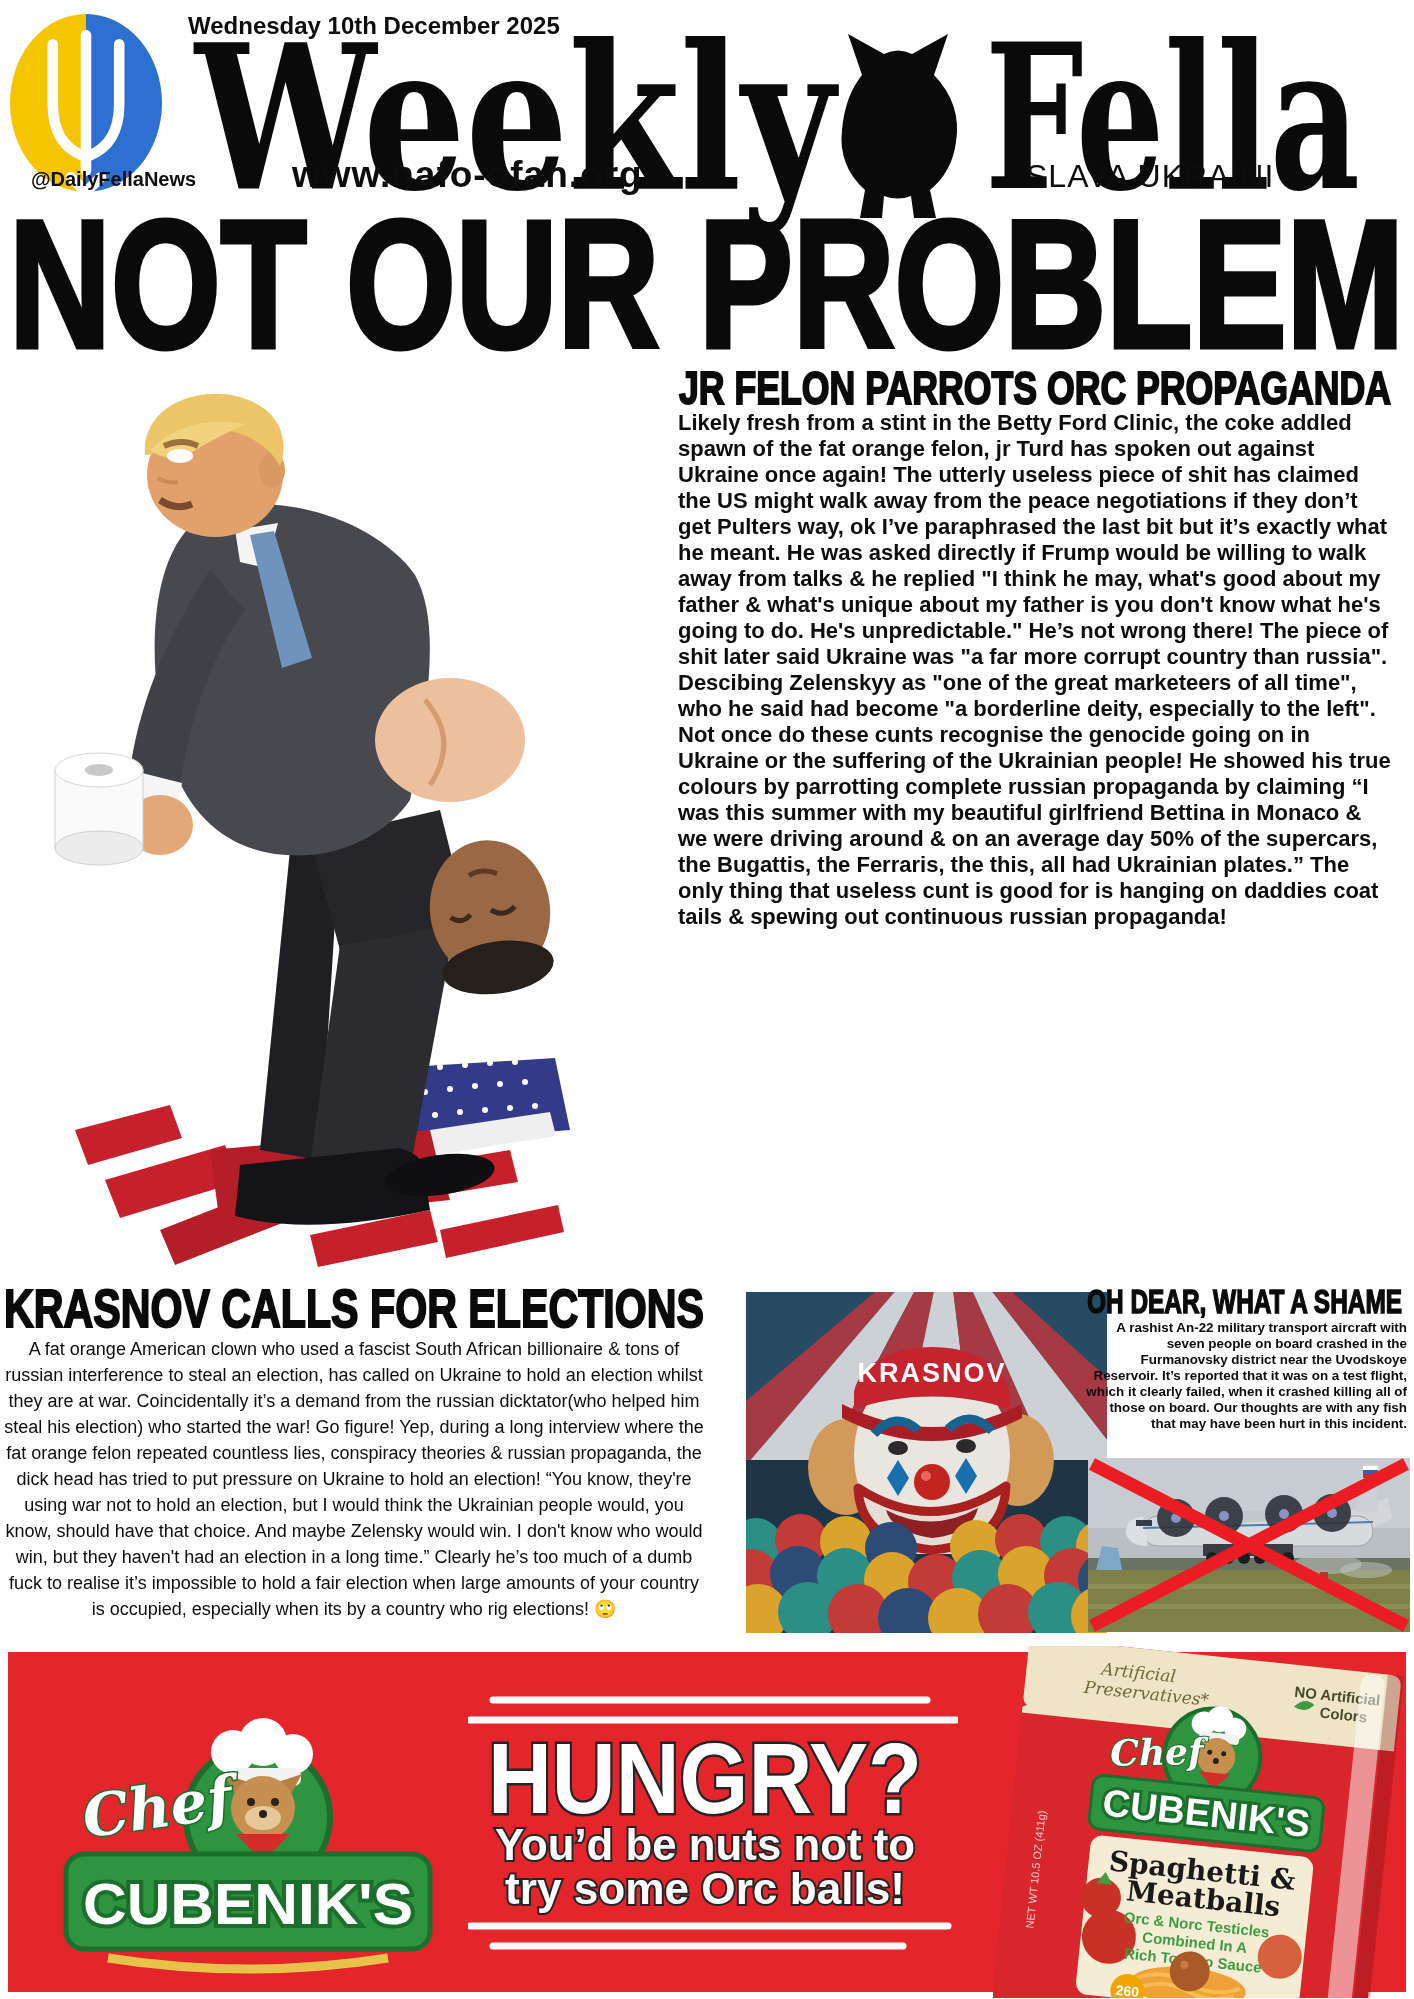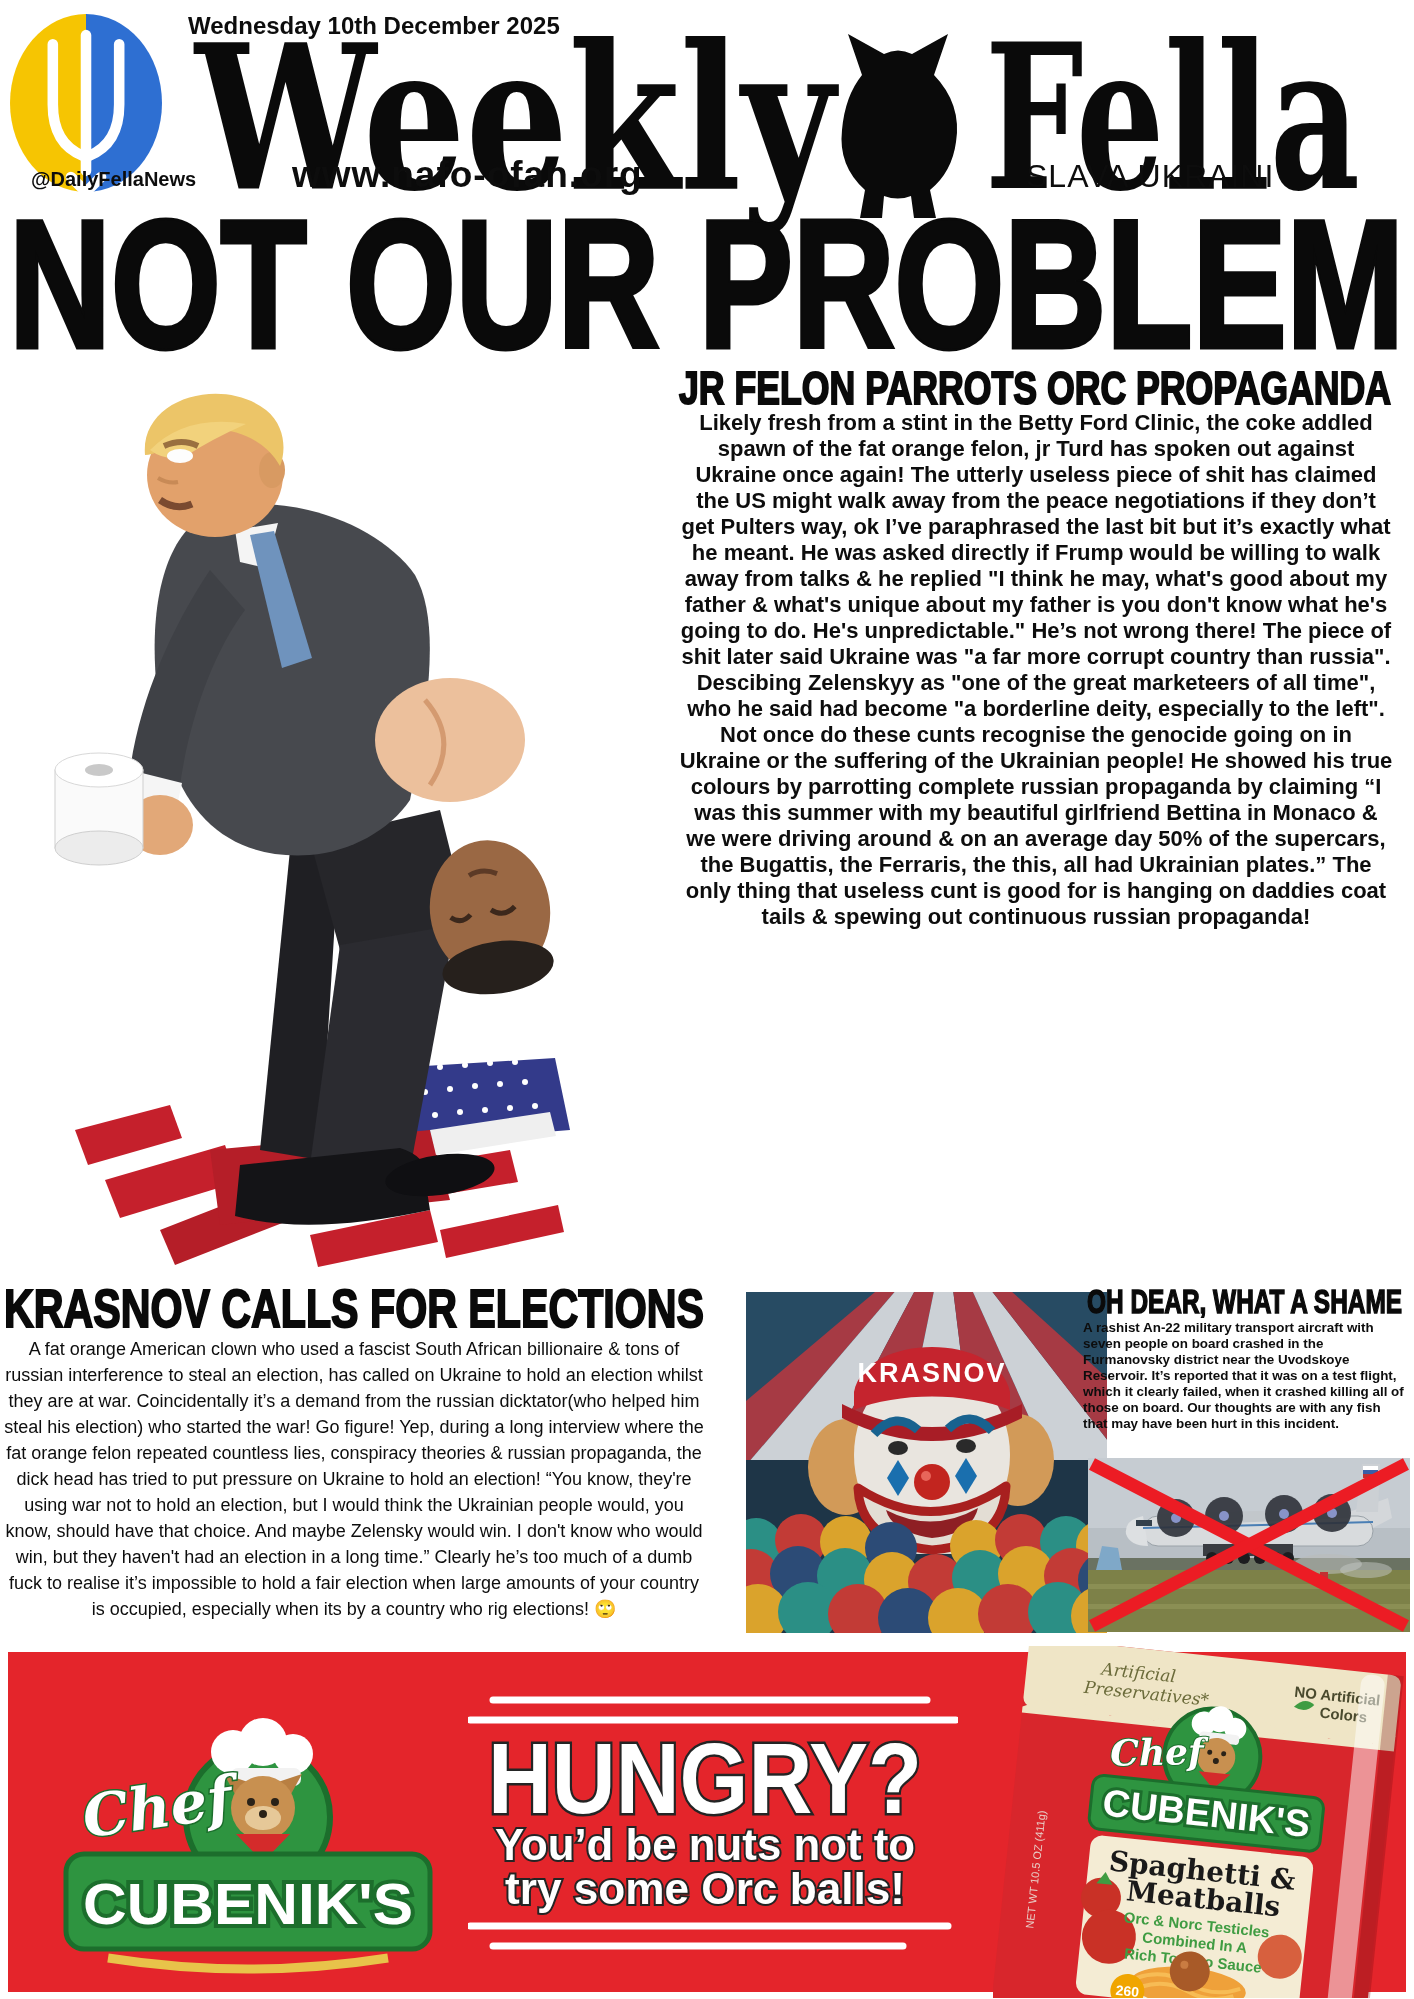--- a/index.html
+++ b/index.html
@@ -13,25 +13,25 @@
   .handle{left:16px;top:168px;font-size:20px;font-weight:bold;margin-left:15px;}
   .website{left:292px;top:154px;font-size:37px;font-weight:bold;letter-spacing:1px;}
   .slogan{left:1026px;top:158px;font-size:32px;font-weight:normal;letter-spacing:1px;}
   .masthead-svg{left:170px;top:16px;overflow:visible;}
   .masthead-svg text{font-family:"DejaVu Serif",serif;font-weight:bold;fill:#0a0a0a;}
   
   svg text.block-head{font-family:"Liberation Sans",sans-serif;font-weight:bold;fill:#0a0a0a;
       stroke:#0a0a0a;paint-order:stroke;}
   
   .jr-body{left:678px;top:410px;width:716px;height:600px;font-size:22px;line-height:26px;
-      font-weight:bold;text-align:center;overflow:hidden;}
+      font-weight:bold;overflow:hidden;}
   .krasnov-body{left:0px;top:1336px;width:708px;font-size:18px;line-height:26px;
       font-weight:normal;text-align:center;}
   .shame-body{left:1083px;top:1320px;width:324px;font-size:13.4px;line-height:16px;
-      font-weight:bold;text-align:left;}
+      font-weight:bold;text-align:right;}
   
   .ad{left:8px;top:1652px;width:1398px;height:340px;background:#e4252b;}
   .ad-text-svg text{font-family:"Liberation Sans",sans-serif;font-weight:bold;fill:#ffffff;
       stroke:#242424;paint-order:stroke;}
   figure{margin:0;}
 </style>
 </head>
 <body>
 
 <div class="page">

